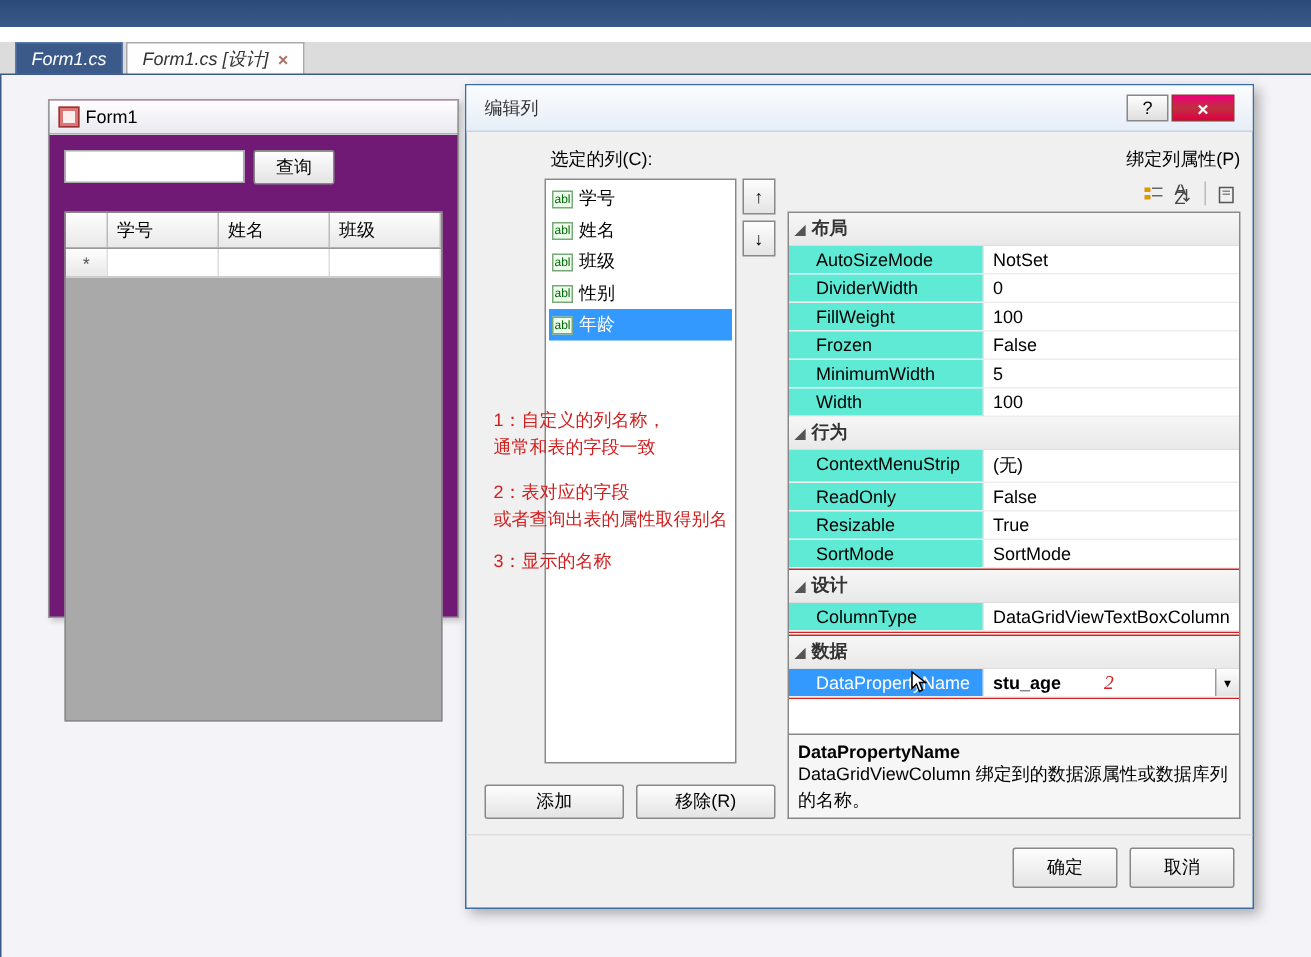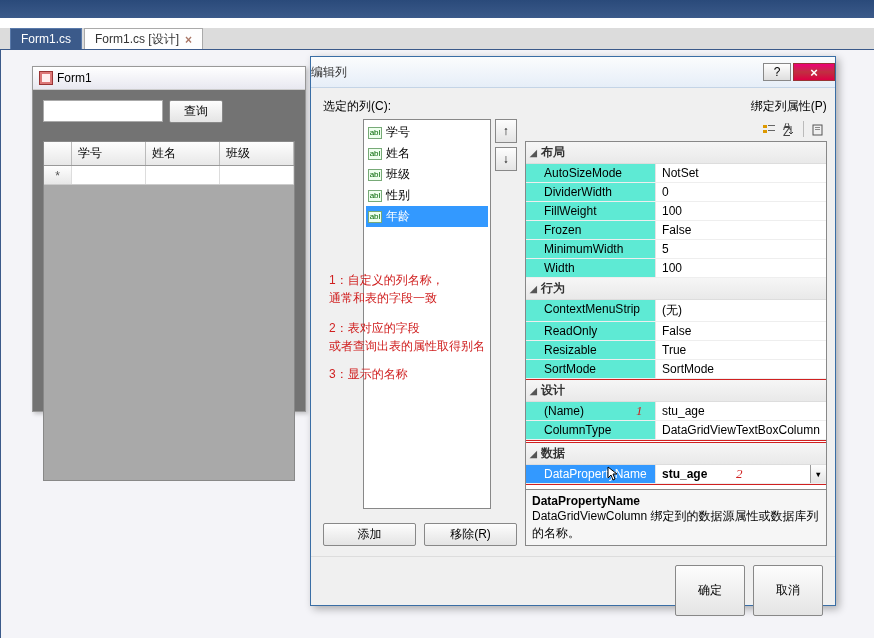--- a/index.html
+++ b/index.html
@@ -1,52 +1,52 @@
 <!DOCTYPE html>
 <html><head>
 <meta charset="utf-8">
 <style>
 * { box-sizing: border-box; font-family: "Microsoft YaHei", "Segoe UI", Tahoma, sans-serif; font-size: 12px; }
 body { margin: 0; background: #dcdcdc; width: 874px; height: 638px; position: relative; overflow: hidden; }
 
 
-.tab-strip { position: absolute; left: 10px; top: 28px; height: 22px; display: flex; }
+.tab-strip { position: absolute; left: 10px; top: 28px; height: 22px; display: flex; font-style: italic; }
 .tab { padding: 3px 10px; background: #3b5a8a; color: #fff; border: 1px solid #5a7aaa; margin-right: 2px; display: flex; align-items: center; gap: 6px; }
 .tab.active { background: #fefefe; color: #333; border: 1px solid #aaa; border-bottom: none; }
 .tab-close { color: #a76; font-weight: bold; }
 
 
-.form1-window { position: absolute; left: 32px; top: 66px; width: 274px; height: 346px; background: #737373; border: 1px solid #999; box-shadow: 2px 2px 4px rgba(0,0,0,0.2); }
+.form1-window { position: absolute; left: 32px; top: 66px; width: 274px; height: 346px; background: #701a75; border: 1px solid #999; box-shadow: 2px 2px 4px rgba(0,0,0,0.2); }
 .form1-title { background: linear-gradient(#fff,#e8e8f0); padding: 4px 6px; border-bottom: 1px solid #ccc; display: flex; align-items: center; gap: 4px; }
 .form-icon { width: 14px; height: 14px; background: #d77; border: 1px solid #933; display: inline-block; position: relative; }
 .form-icon::after { content:""; position:absolute; left:2px; top:2px; width:8px; height:8px; background:#fee; }
 .form1-body { padding: 10px; }
 .search-row { display: flex; gap: 6px; margin-bottom: 18px; }
 .search-input { width: 120px; height: 22px; border: 1px solid #aaa; background: #fff; }
 .btn { padding: 2px 14px; background: linear-gradient(#fdfdfd,#e4e4e4); border: 1px solid #888; border-radius: 2px; }
 .grid { border: 1px solid #888; background: #a9a9a9; height: 340px; display: flex; flex-direction: column; }
 .grid-header { display: flex; background: linear-gradient(#fefefe,#e8e8e8); border-bottom: 1px solid #999; }
 .grid-col { padding: 3px 6px; border-right: 1px solid #bbb; flex: 1; white-space: nowrap; overflow: hidden; }
 .grid-col.rowhead { flex: 0 0 28px; }
 .grid-row { display: flex; background: #fff; border-bottom: 1px solid #ccc; }
 .grid-row .cell { padding: 3px 6px; border-right: 1px solid #ddd; flex: 1; height: 18px; }
 .grid-row .cell.rowhead { flex: 0 0 28px; background: linear-gradient(#fefefe,#e8e8e8); text-align: center; color: #555; }
 
 
 .dialog { position: absolute; left: 310px; top: 56px; width: 526px; height: 550px; background: #f0f0f0; border: 1px solid #3a6ea5; box-shadow: 3px 3px 8px rgba(0,0,0,0.3); }
-.dialog-titlebar { background: linear-gradient(#fbfcfd,#e6eef8); padding: 6px 0; display: flex; align-items: center; border-bottom: 1px solid #c4d4e6; gap: 17px; }
+.dialog-titlebar { background: linear-gradient(#fbfcfd,#e6eef8); padding: 6px 12px; display: flex; align-items: center; border-bottom: 1px solid #c4d4e6; gap: 17px; }
 .dialog-title { flex: 1; color: #333; }
 .win-btns { display: flex; gap: 2px; }
 .win-btn { width: 28px; height: 18px; border: 1px solid #888; background: linear-gradient(#fefefe,#dedede); display:flex; align-items:center; justify-content:center; font-family: Arial; font-size:10px; }
 .win-btn.close { background: linear-gradient(#e07,#c03040,#d04); border-color: #933; color:#fff; width:42px; }
 .dialog-body { padding: 10px 12px; display: flex; gap: 8px; height: 468px; }
 
 
 .left-panel { width: 194px; display:flex; flex-direction:column; }
-.panel-label { margin-bottom: 4px; }
+.panel-label { margin-bottom: 4px; margin-left: 44px; }
 .list-with-buttons { display: flex; gap: 4px; flex: 1; padding-left: 40px; }
 .listbox { width: 148px; border: 1px solid #888; background: #fff; padding: 2px; height: 390px; }
 .list-item { display:flex; align-items:center; gap:4px; padding: 2px; }
 .list-item.selected { background: #3399ff; color:#fff; }
 .abl-icon { width:14px; height:12px; border:1px solid #7a7; background:#efe; font-size:8px; color:#060; text-align:center; line-height:10px; }
 .ud-buttons { width: 26px; display:flex; flex-direction:column; gap:4px; }
 .ud-btn { height: 24px; border:1px solid #888; background: linear-gradient(#fdfdfd,#e4e4e4); display:flex; align-items:center; justify-content:center; }
 
 .left-bottom-btns { display:flex; gap:8px; margin-top:8px; }
 
@@ -250,25 +250,20 @@
         <div class="pg-row">
             <div class="pg-name">SortMode</div>
             <div class="pg-val">SortMode</div>
           </div>
 
         <div style="border:1px solid #d02020; margin:0 -1px;">
           <div class="pg-cat">
               <span class="tri">◢</span>
               <span>设计</span>
             </div>
-          <div class="pg-row" style="position:relative;">
-            <div class="pg-name">(Name)</div>
-            <div class="pg-val">stu_age</div>
-            <span class="red-num" style="left:110px;top:1px">1</span>
-          </div>
           <div class="pg-row">
               <div class="pg-name">ColumnType</div>
               <div class="pg-val">DataGridViewTextBoxColumn</div>
             </div>
         </div>
 
         <div style="border:1px solid #d02020; margin:1px -1px 0;">
           <div class="pg-cat">
               <span class="tri">◢</span>
               <span>数据</span>
@@ -300,16 +295,16 @@
   </div>
   <div class="annot" style="left:18px; top:262px;">
     <div>2：表对应的字段</div>
     <div>或者查询出表的属性取得别名</div>
   </div>
   <div class="annot" style="left:18px; top:308px;">
     <div>3：显示的名称</div>
   </div>
 
   <div class="dialog-footer">
-    <button class="btn" style="padding:16px 22px">确定</button>
+    <button class="btn" style="padding:4px 22px">确定</button>
     <button class="btn" style="padding:4px 22px">取消</button>
   </div>
 </div>
 
 </body></html>

